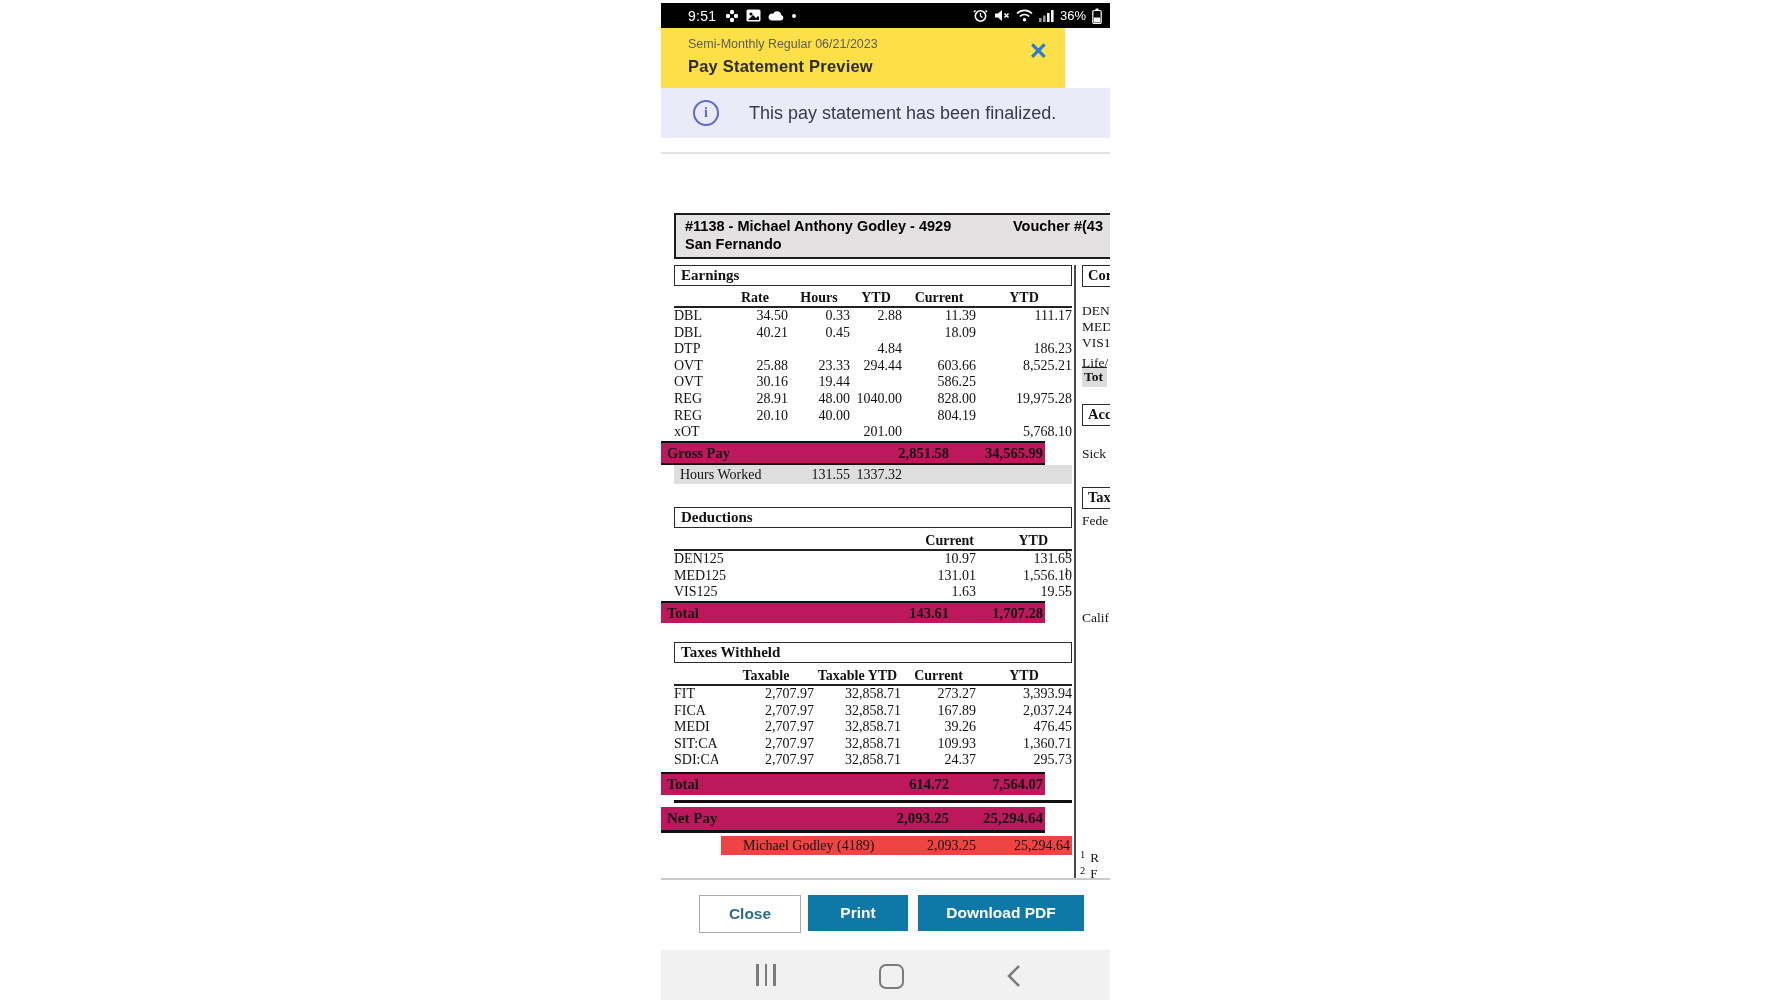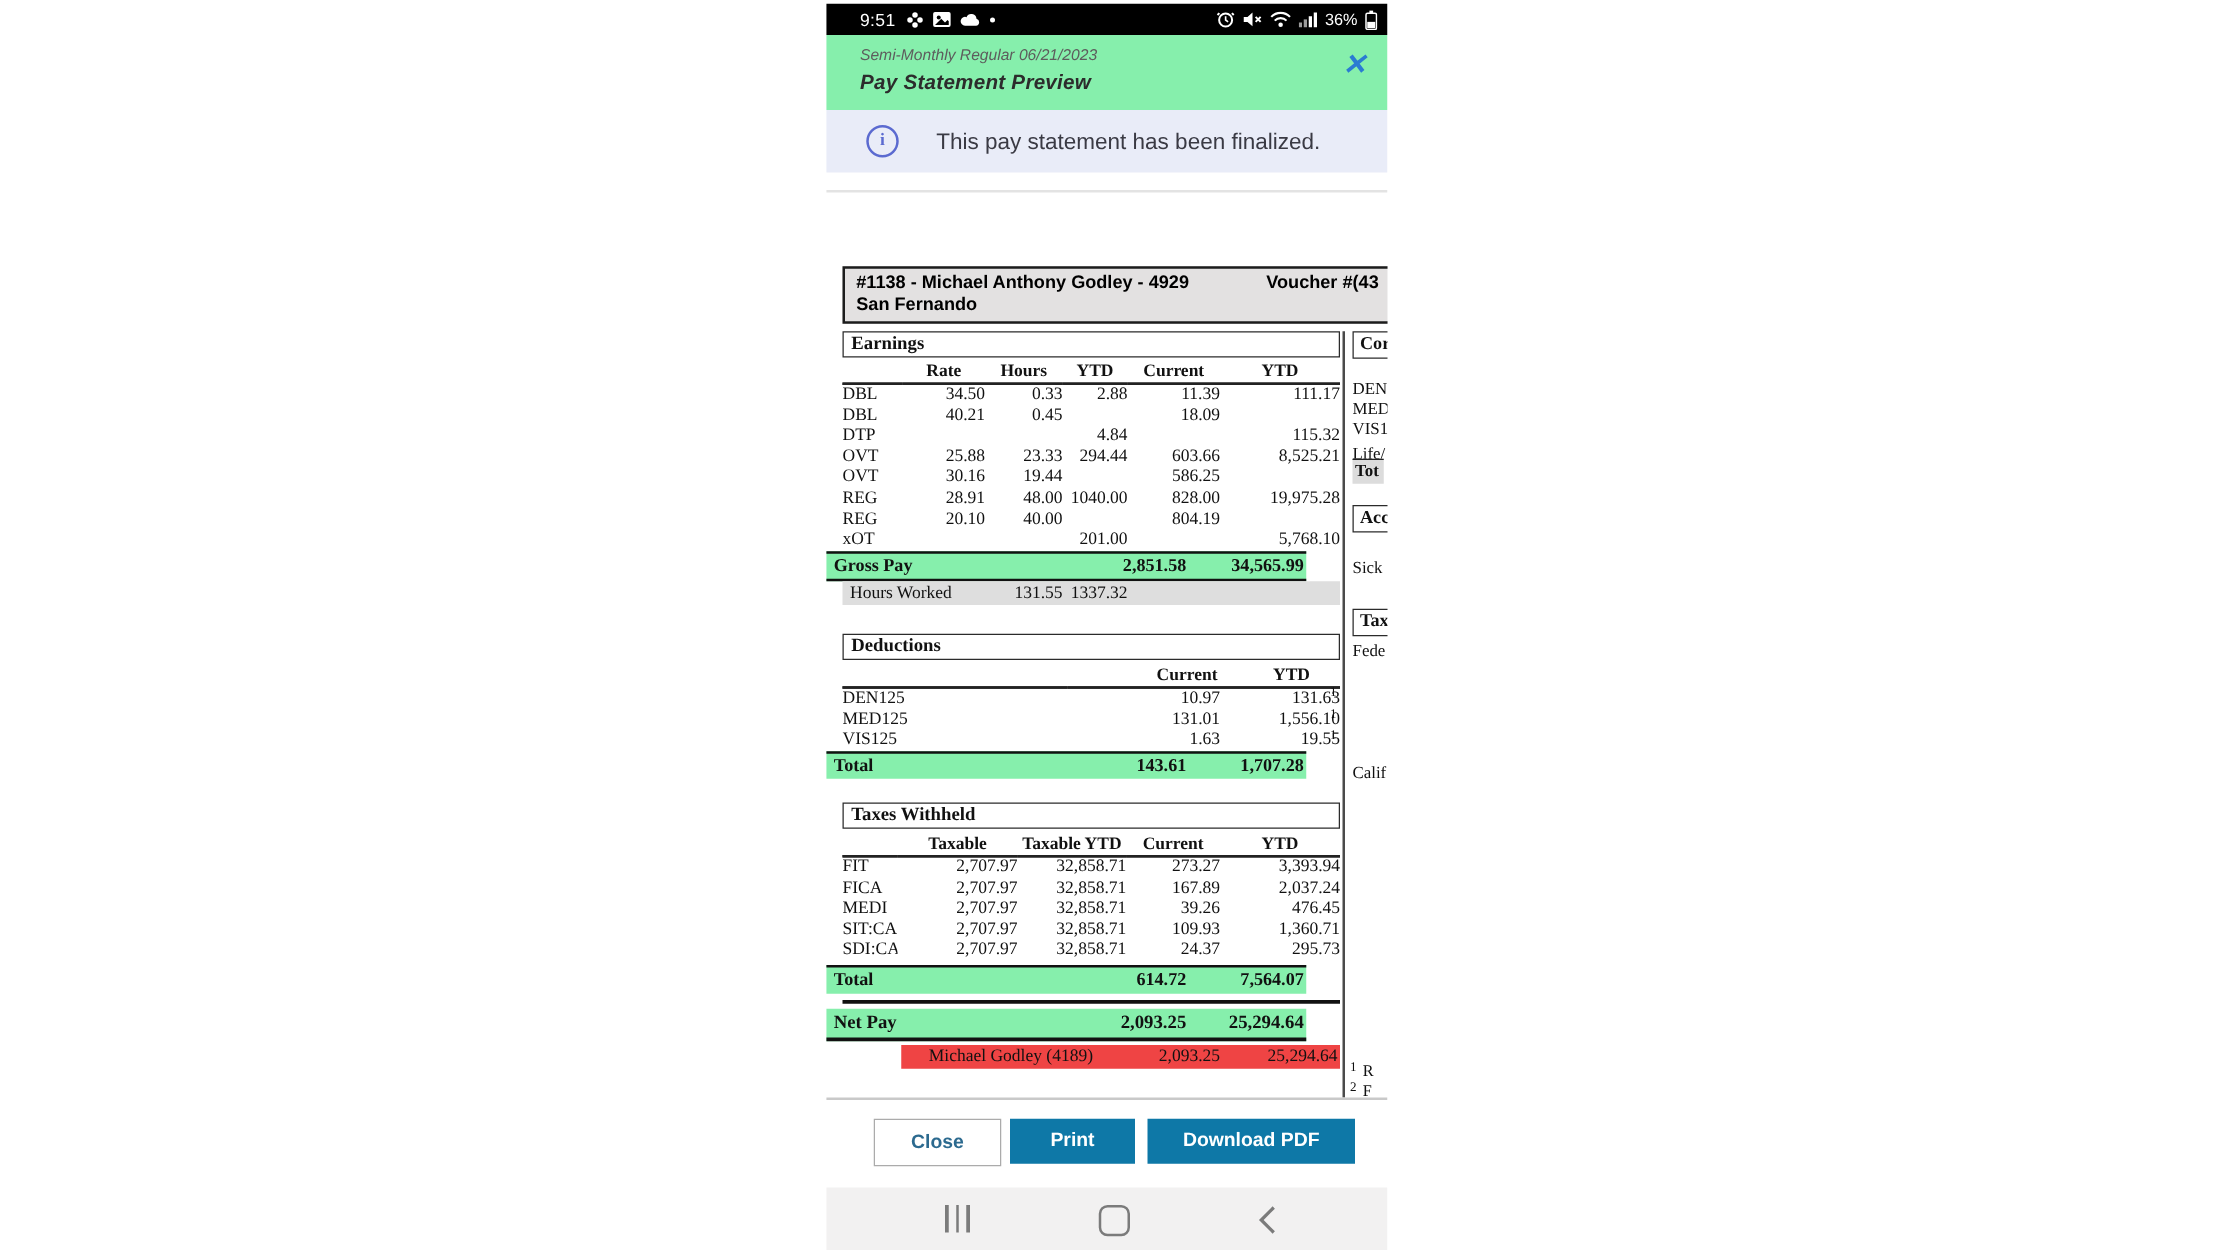--- a/index.html
+++ b/index.html
@@ -7,21 +7,21 @@
   .phone{position:absolute;left:661px;top:0;width:449px;height:1000px;background:#fff;overflow:hidden;}
 
   
   .statusbar{position:absolute;left:0;top:3px;width:449px;height:25px;background:#000;color:#fff;display:flex;align-items:center;}
   .sb-time{margin-left:27px;font-size:14px;letter-spacing:.3px;}
   .sb-left-icons{display:flex;align-items:center;gap:7px;margin-left:9px;}
   .sb-right{margin-left:auto;display:flex;align-items:center;gap:6px;margin-right:8px;}
   .sb-batt-text{font-size:13px;}
 
   
-  .mheader{position:absolute;left:0;top:28px;width:449px;height:60px;background:#86efac;font-style:italic;}
+  .mheader{position:absolute;left:0;top:28px;width:404px;height:60px;background:#fde047;}
   .msub{position:absolute;left:27px;top:9px;font-size:12.5px;color:#5d5d5d;}
   .mtitle{position:absolute;left:27px;top:29px;font-size:16.5px;font-weight:bold;color:#2c2c2c;letter-spacing:.2px;}
   .mclose{position:absolute;right:17px;top:12px;font-size:23px;color:#2a7bd2;font-weight:bold;cursor:pointer;line-height:1;}
 
   
   .banner{position:absolute;left:0;top:88px;width:449px;height:50px;background:#e9ecf8;display:flex;align-items:center;}
   .info-ic{width:22px;height:22px;border:2px solid #5b6ad0;border-radius:50%;color:#5b6ad0;
            font-family:"Liberation Serif",serif;font-weight:bold;font-size:14px;
            display:flex;align-items:center;justify-content:center;margin-left:32px;flex:0 0 auto;}
   .banner-text{margin-left:30px;font-size:18px;color:#3a3a44;}
@@ -42,21 +42,21 @@
 
   table.stm{border-collapse:collapse;table-layout:fixed;width:398px;}
   table.stm td,table.stm th{padding:0;font-weight:normal;font-size:14px;line-height:16.6px;
           white-space:nowrap;overflow:hidden;}
   table.stm .num{text-align:right;}
   table.stm thead th{font-weight:bold;border-bottom:2px solid #222;line-height:17px;}
   .hc{text-align:center;}
   .hr2{text-align:right;padding-right:2px !important;}
   .hr24{text-align:right;padding-right:24px !important;}
 
-  .totrow{position:absolute;left:0;width:384px;background:#86efac;font-weight:bold;}
+  .totrow{position:absolute;left:0;width:384px;background:#be185d;font-weight:bold;}
   .flexrow{position:relative;height:100%;}
   .flexrow .lab{position:absolute;left:6px;}
   .flexrow .cur{position:absolute;right:96px;}
   .flexrow .ytd{position:absolute;right:2px;}
 
   .grossrow{top:286px;height:20px;border-top:2px solid #111;border-bottom:2px solid #111;font-size:14.5px;line-height:20px;}
   .hoursrow{position:absolute;left:0;top:310px;width:398px;height:19px;background:#dedede;line-height:19px;}
   .hoursrow .lab{position:absolute;left:6px;}
   .hoursrow .v1{position:absolute;right:222px;}
   .hoursrow .v2{position:absolute;right:170px;}
@@ -212,21 +212,21 @@
               <td class="num"></td>
               <td class="num">18.09</td>
               <td class="num"></td>
             </tr>
           <tr>
               <td>DTP</td>
               <td class="num"></td>
               <td class="num"></td>
               <td class="num">4.84</td>
               <td class="num"></td>
-              <td class="num">115.32</td>
+              <td class="num">186.23</td>
             </tr>
           <tr>
               <td>OVT</td>
               <td class="num">25.88</td>
               <td class="num">23.33</td>
               <td class="num">294.44</td>
               <td class="num">603.66</td>
               <td class="num">8,525.21</td>
             </tr>
           <tr>

